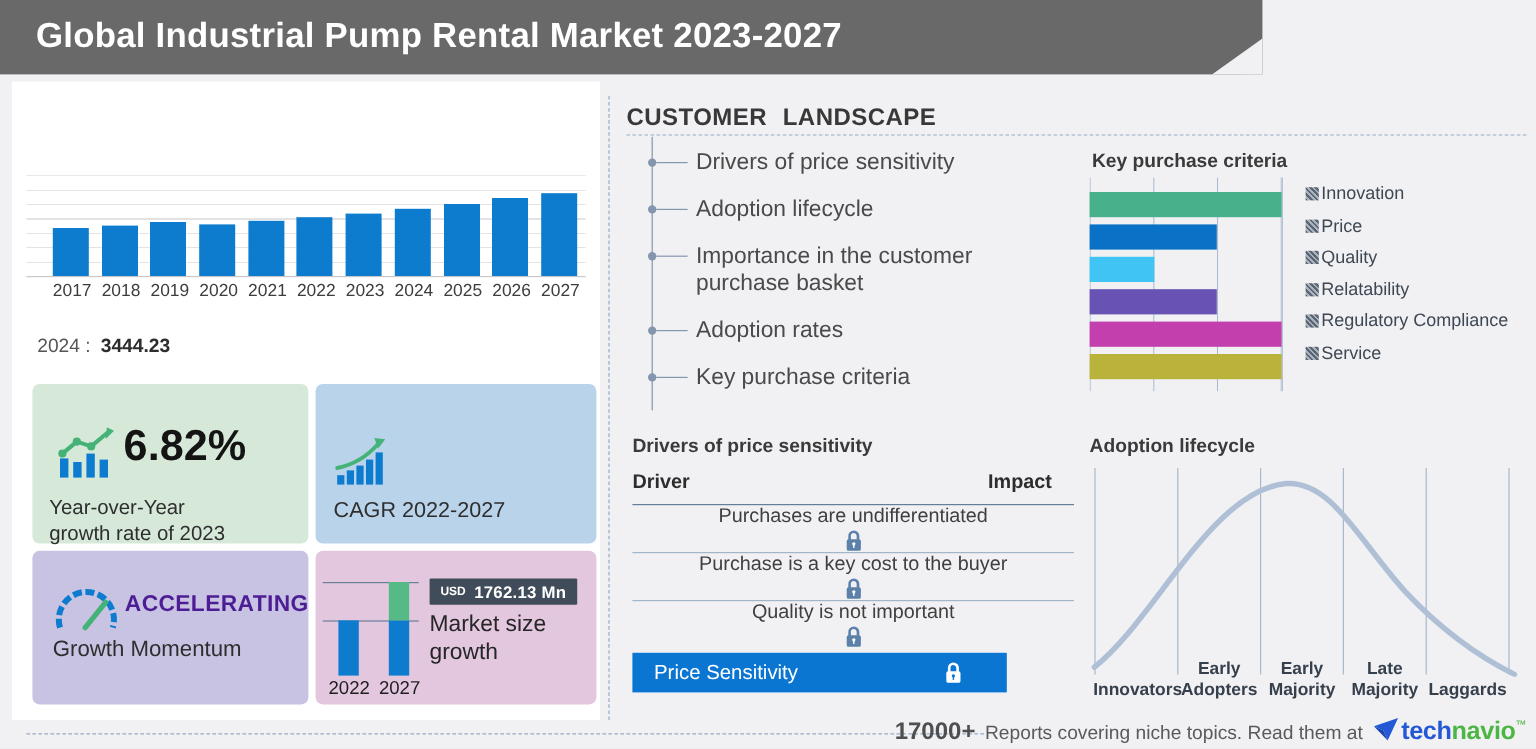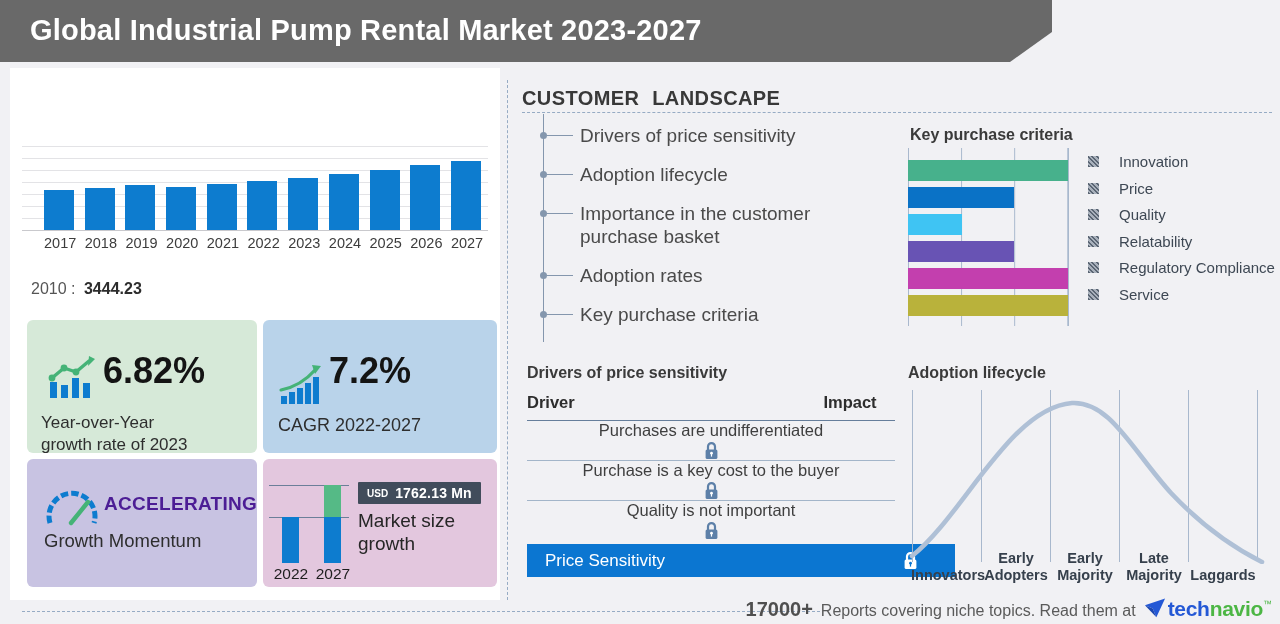--- a/index.html
+++ b/index.html
@@ -66,35 +66,35 @@
 
   
   .kp-title{position:absolute;left:910px;top:126px;font-size:16px;font-weight:bold;color:#3a3a3a;}
   .kp-chart{position:absolute;left:908px;top:148px;width:160px;height:178px;
             background-image:linear-gradient(to right,#a8b8cd 1px,transparent 1px);
             background-size:53.1px 100%;background-repeat:repeat-x;
             border-right:1px solid #a8b8cd;}
   .kp-bars{position:absolute;inset:0;display:flex;flex-direction:column;justify-content:space-between;padding:12px 0 10px;}
   .kp-bar{height:21px;}
   .kp-legend{position:absolute;left:1088px;top:153px;display:flex;flex-direction:column;gap:9.5px;}
-  .kp-item{display:flex;align-items:center;gap:20px;font-size:15px;color:#3e4854;}
+  .kp-item{display:flex;align-items:center;gap:2px;font-size:15px;color:#3e4854;}
   .kp-marker{width:11px;height:11px;flex:0 0 11px;
              background:repeating-linear-gradient(45deg,#5a6573 0,#5a6573 1.6px,#a9b1bc 1.6px,#a9b1bc 3.2px);}
 
   
   .pt-title{position:absolute;left:527px;top:364px;font-size:16px;font-weight:bold;color:#3a3a3a;}
   .pt{position:absolute;left:527px;top:393px;width:368px;}
   .pt-head{display:flex;justify-content:space-between;align-items:flex-end;padding-bottom:8px;
            border-bottom:1px solid #667e9b;font-size:16.5px;font-weight:bold;color:#2d2d2d;}
   .pt-head .imp{width:90px;text-align:center;}
   .pt-row{display:flex;justify-content:space-between;align-items:center;height:39px;
           border-bottom:1px solid #a3b5c9;font-size:16.5px;color:#3f3f3f;flex-direction:column;}
   .pt-row:last-of-type{border-bottom:none;}
   .pt-lock{width:90px;display:flex;justify-content:center;}
-  .pt-hi{position:absolute;left:527px;top:544px;width:428px;height:33px;background:#0b76d1;
+  .pt-hi{position:absolute;left:527px;top:544px;width:312px;height:33px;background:#0b76d1;
          display:flex;justify-content:space-between;align-items:center;}
   .pt-hi .lbl{padding-left:18px;font-size:17px;color:#ffffff;}
   .pt-hi .pt-lock{width:90px;}
 
   
   .al-title{position:absolute;left:908px;top:364px;font-size:16px;font-weight:bold;color:#3a3a3a;}
   .al-chart{position:absolute;left:908px;top:388px;}
   .al-stages{position:absolute;left:908px;top:538px;width:362px;height:46px;}
   .al-stage{position:absolute;bottom:0;width:72px;text-align:center;font-size:14.5px;font-weight:bold;
             color:#36404c;line-height:17px;white-space:nowrap;}
@@ -146,21 +146,21 @@
         <span class="ms-xlabel">2021</span>
         <span class="ms-xlabel">2022</span>
         <span class="ms-xlabel">2023</span>
         <span class="ms-xlabel">2024</span>
         <span class="ms-xlabel">2025</span>
         <span class="ms-xlabel">2026</span>
         <span class="ms-xlabel">2027</span>
       </div>
 
     <div class="ms-base">
-      <span>2010 :</span>
+      <span>2024 :</span>
       <b>3444.23</b>
     </div>
 
     <div class="stat green">
       <svg style="position:absolute;left:20px;top:36px" width="50" height="44" viewBox="0 0 50 44">
         <rect x="3" y="26" width="7" height="16" fill="#0d7ccf"></rect>
         <rect x="14" y="29" width="7" height="13" fill="#0d7ccf"></rect>
         <rect x="25" y="22" width="7" height="20" fill="#0d7ccf"></rect>
         <rect x="36" y="27" width="7" height="15" fill="#0d7ccf"></rect>
         <polyline points="5,22 17,12 29,16 42,5" fill="none" stroke="#45b377" stroke-width="3.4" stroke-linecap="round" stroke-linejoin="round"></polyline>
@@ -177,21 +177,20 @@
     <div class="stat blue">
       <svg style="position:absolute;left:16px;top:44px" width="44" height="40" viewBox="0 0 44 40">
         <rect x="2" y="32" width="6" height="8" fill="#0d7ccf"></rect>
         <rect x="10" y="28" width="6" height="12" fill="#0d7ccf"></rect>
         <rect x="18" y="24" width="6" height="16" fill="#0d7ccf"></rect>
         <rect x="26" y="19" width="6" height="21" fill="#0d7ccf"></rect>
         <rect x="34" y="13" width="6" height="27" fill="#0d7ccf"></rect>
         <path d="M2 26 Q22 22 36 6" fill="none" stroke="#45b377" stroke-width="3.2" stroke-linecap="round"></path>
         <polygon points="33,1 42,2 36,10" fill="#45b377"></polygon>
       </svg>
-      <div class="big-num" style="left:66px;top:30px">7.2%</div>
       <div class="stat-label" style="left:15px;top:94px;font-size:18px">CAGR 2022-2027</div>
     </div>
 
     <div class="stat purple">
       <svg style="position:absolute;left:18px;top:26px" width="54" height="42" viewBox="0 0 54 42">
         <path d="M5 38 A 23 23 0 1 1 49 38" fill="none" stroke="#0d7ccf" stroke-width="5" stroke-dasharray="7.5 3" stroke-linecap="butt"></path>
         <line x1="26" y1="38" x2="43" y2="17" stroke="#45b377" stroke-width="4.4" stroke-linecap="round"></line>
       </svg>
       <div class="accel">ACCELERATING</div>
       <div class="momentum">Growth Momentum</div>

